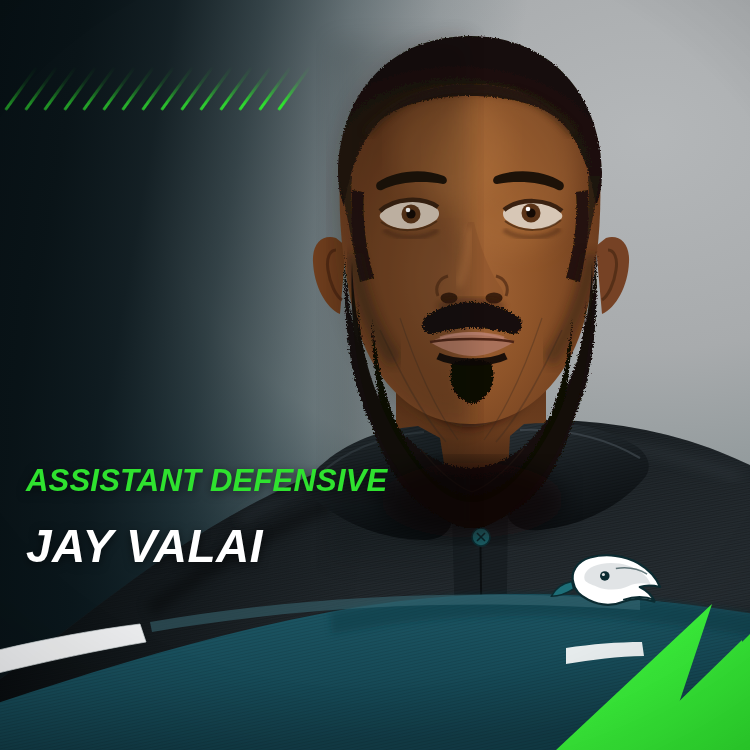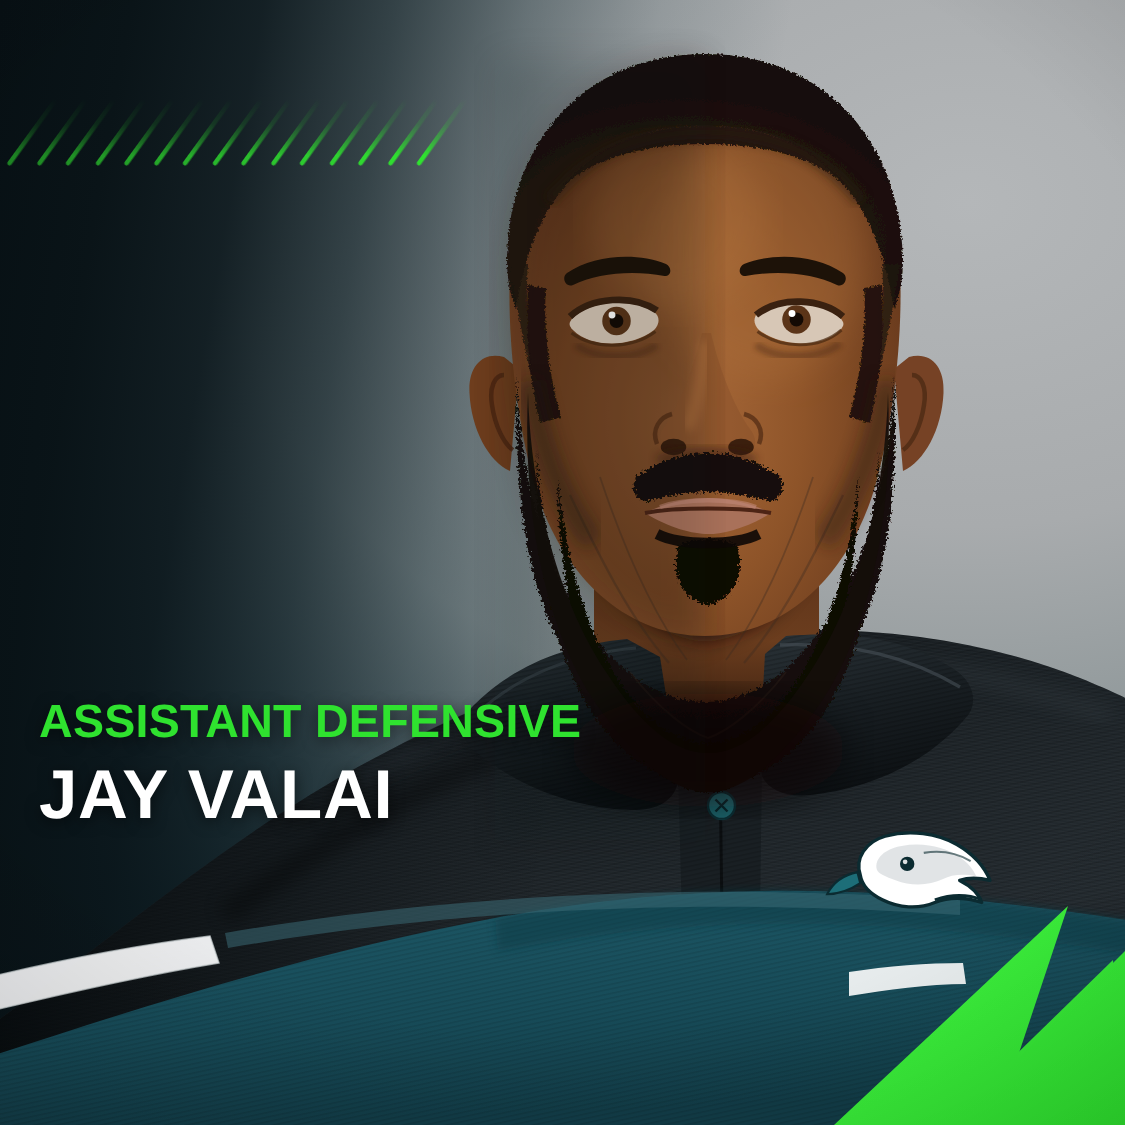--- a/index.html
+++ b/index.html
@@ -47,30 +47,31 @@
   }
 
   
   .portrait{position:absolute;left:0;top:0;width:750px;height:750px;}
 
   
   .textblock{
     position:absolute;left:26px;top:462px;
     z-index:40;
     text-shadow:0 2px 10px rgba(0,0,0,.55);
+    font-style:italic;
   }
   .role-line{
     font-size:31px;
     font-weight:bold;
     letter-spacing:.2px;
     line-height:38px;
     white-space:nowrap;
   }
   .coach-name{
-    margin-top:4px;
+    margin-top:21px;
     font-size:46px;
     font-weight:bold;
     line-height:50px;
     letter-spacing:.5px;
     white-space:nowrap;
   }
 </style>
 </head>
 <body>
 

